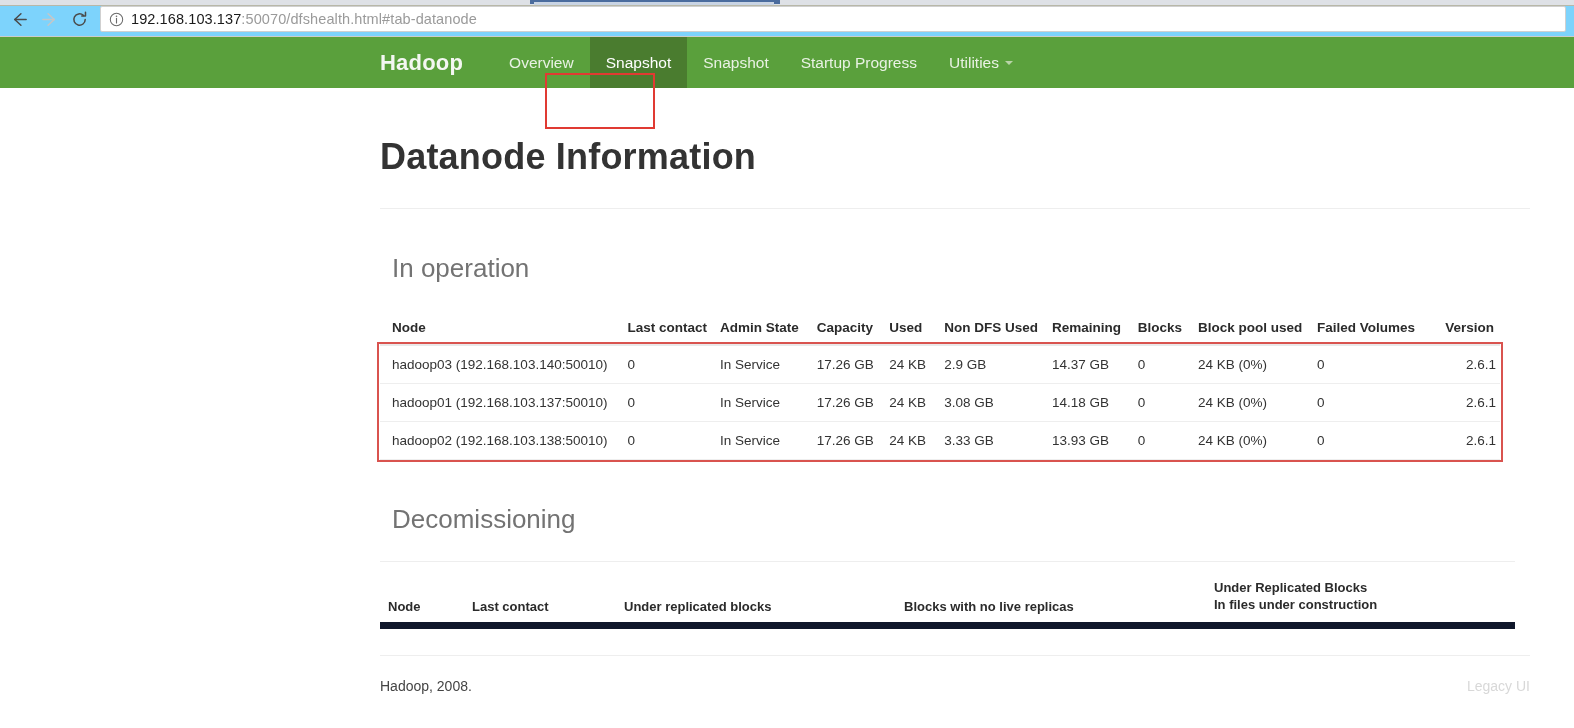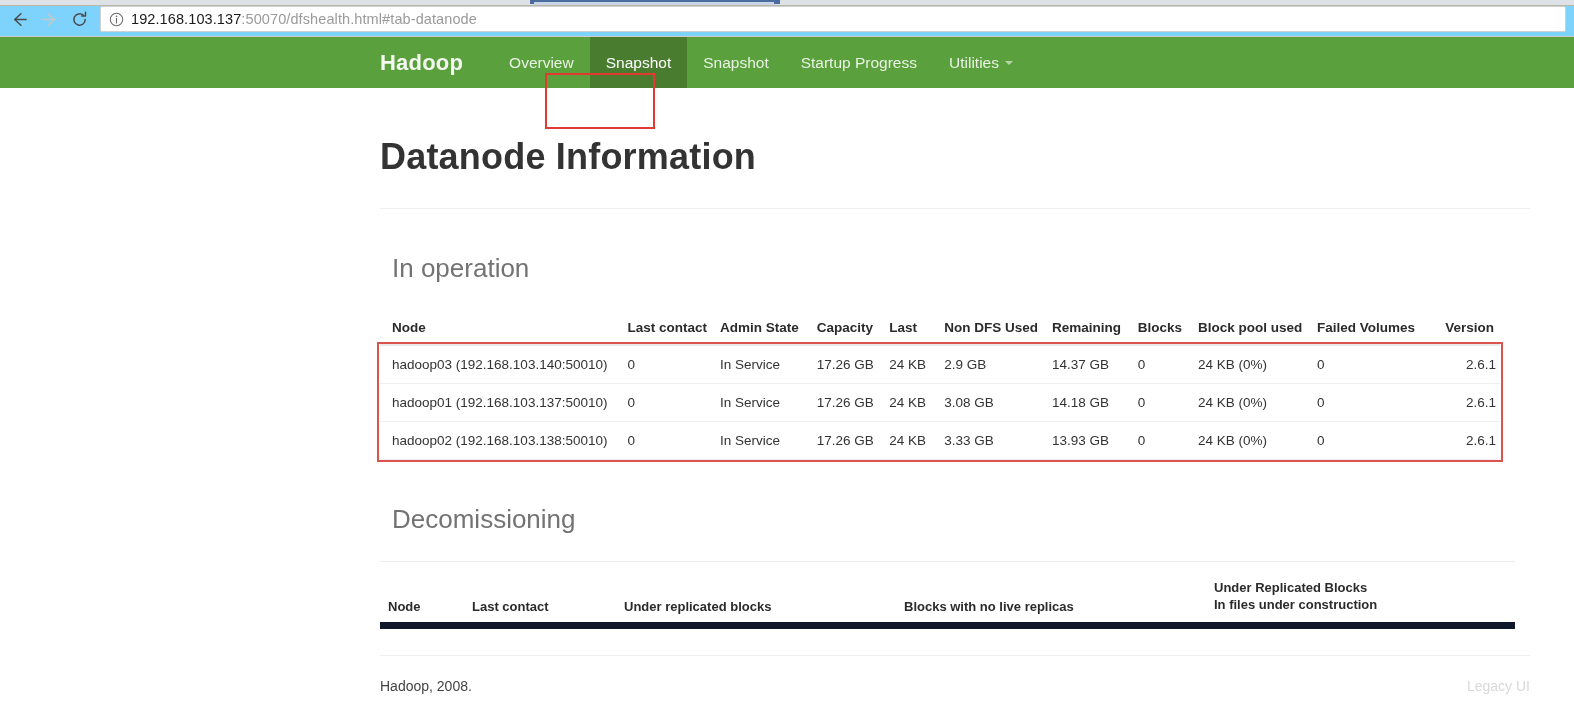--- a/index.html
+++ b/index.html
@@ -309,21 +309,21 @@
 
       <h2 class="section-title">In operation</h2>
 
       <table class="dn">
         <thead>
           <tr>
             <th class="c-node">Node</th>
             <th class="c-last">Last contact</th>
             <th class="c-admin">Admin State</th>
             <th class="c-cap">Capacity</th>
-            <th class="c-used">Last</th>
+            <th class="c-used">Used</th>
             <th class="c-nondfs">Non DFS Used</th>
             <th class="c-remain">Remaining</th>
             <th class="c-blocks">Blocks</th>
             <th class="c-pool">Block pool used</th>
             <th class="c-failed">Failed Volumes</th>
             <th class="c-version right">Version</th>
           </tr>
         </thead>
         <tbody id="dn-body">
           <tr>

